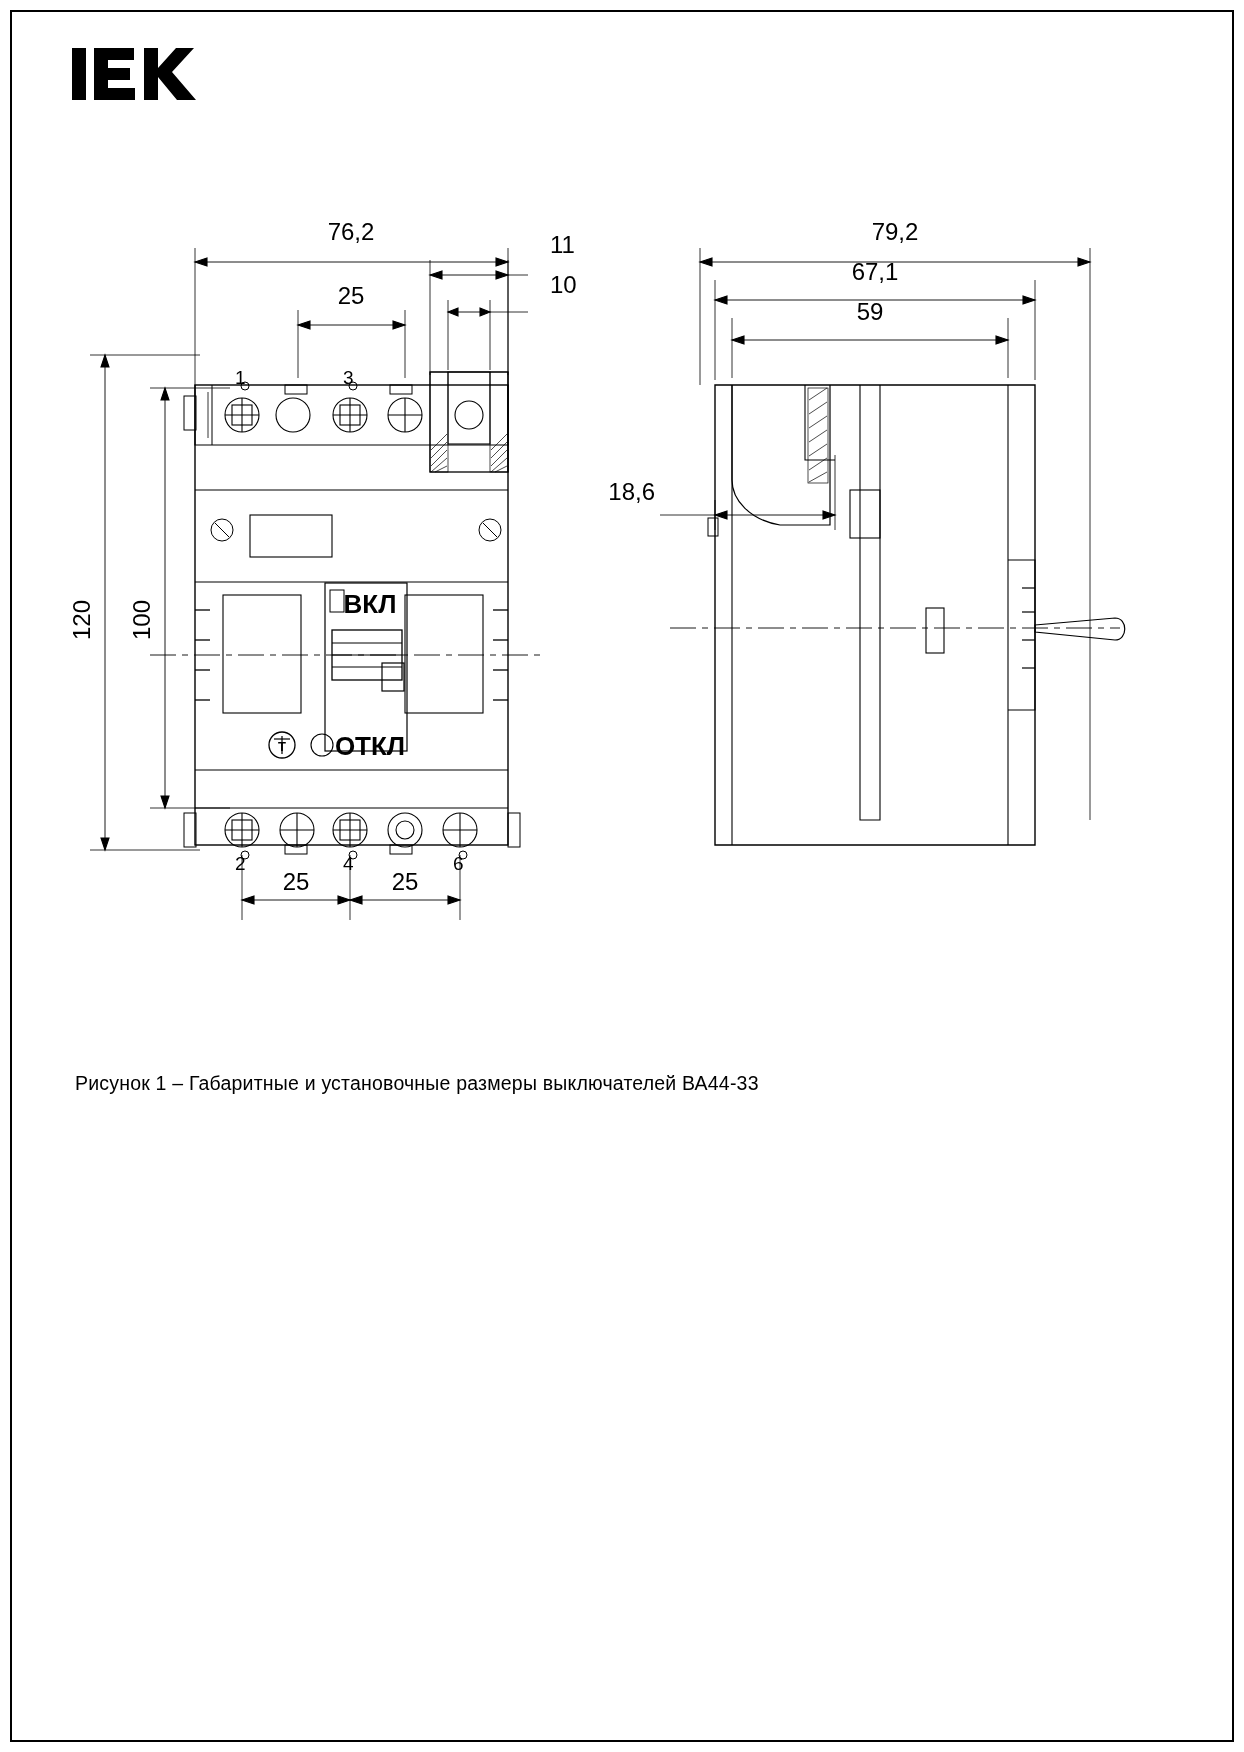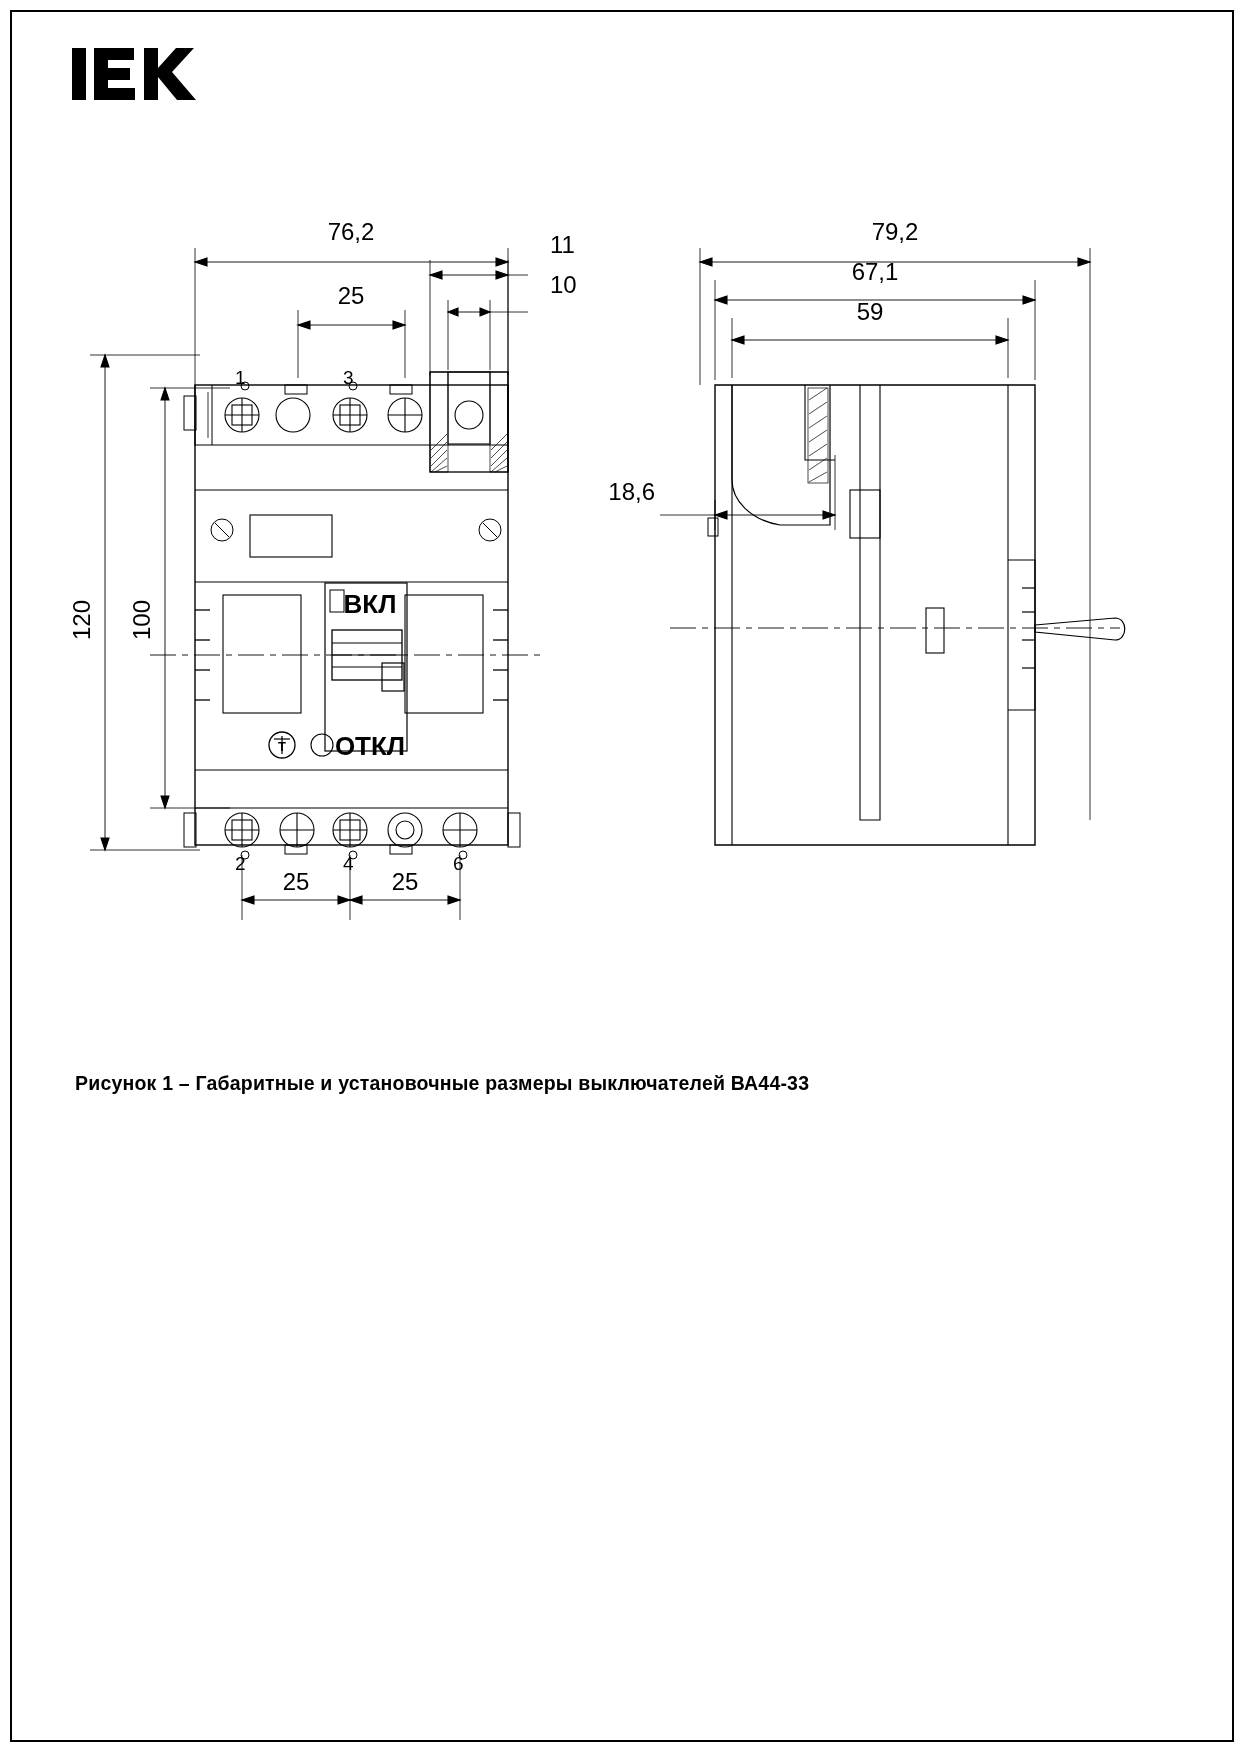--- a/index.html
+++ b/index.html
@@ -25,21 +25,21 @@
   .drawing {
     position:absolute;
     left:60px; top:200px;
     width:1110px; height:780px;
   }
   .caption {
     position:absolute;
     left:75px; top:1072px;
     width:1000px;
     font-size:19.5px;
-    font-weight:bold;
+    font-weight:normal;
     letter-spacing:0.2px;
     color:#000;
   }
   svg { display:block; }
   text { font-family:"Liberation Sans", sans-serif; fill:#000; }
 </style>
 </head>
 <body>
 
 <div id="page">

